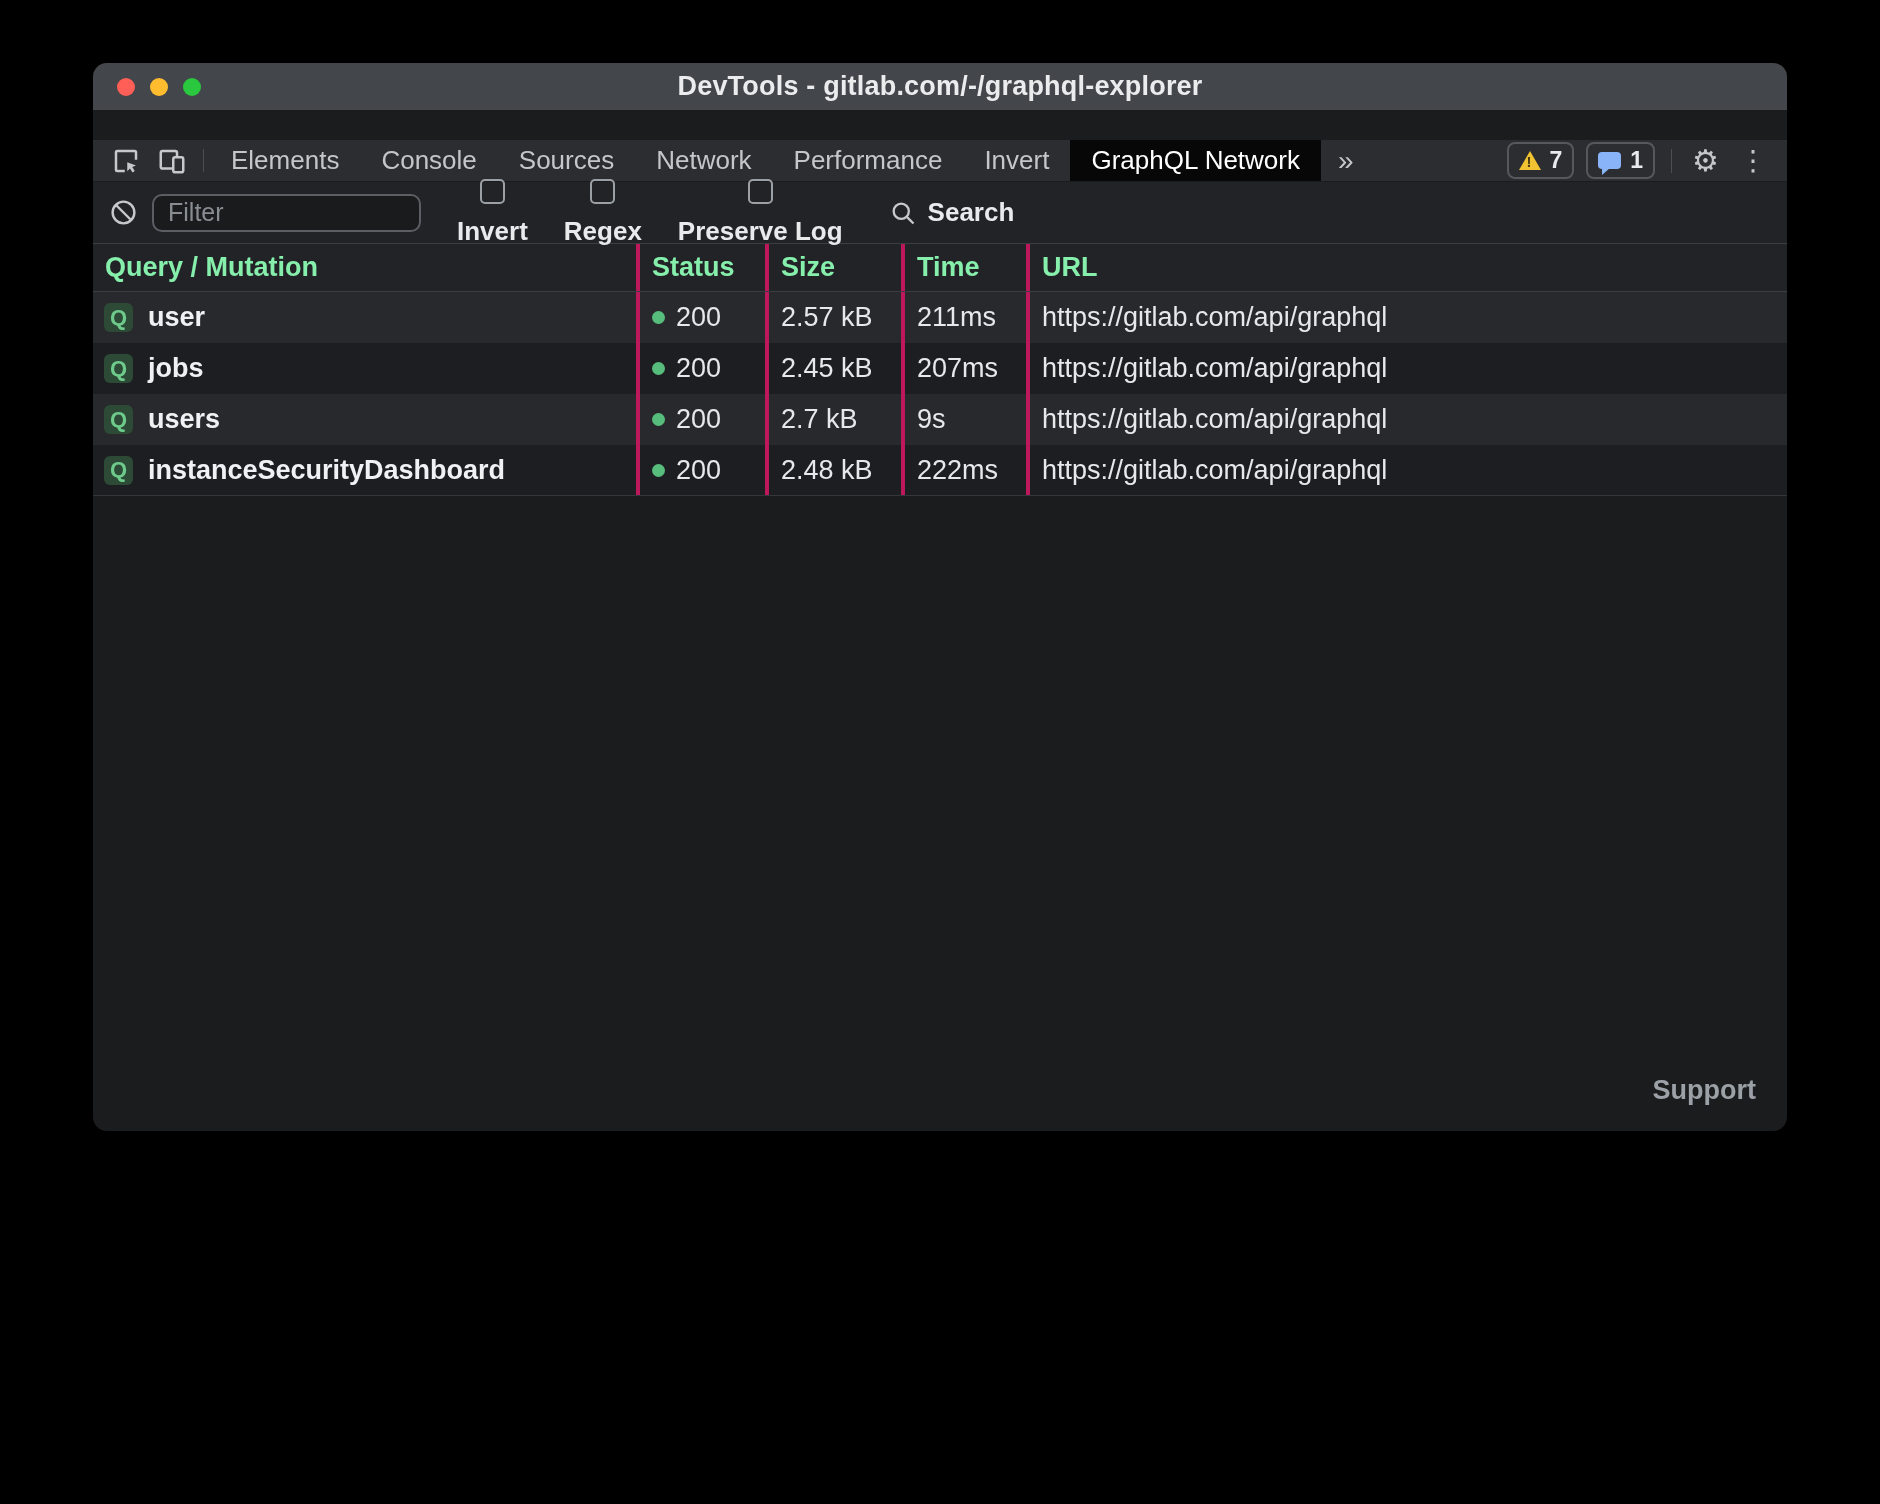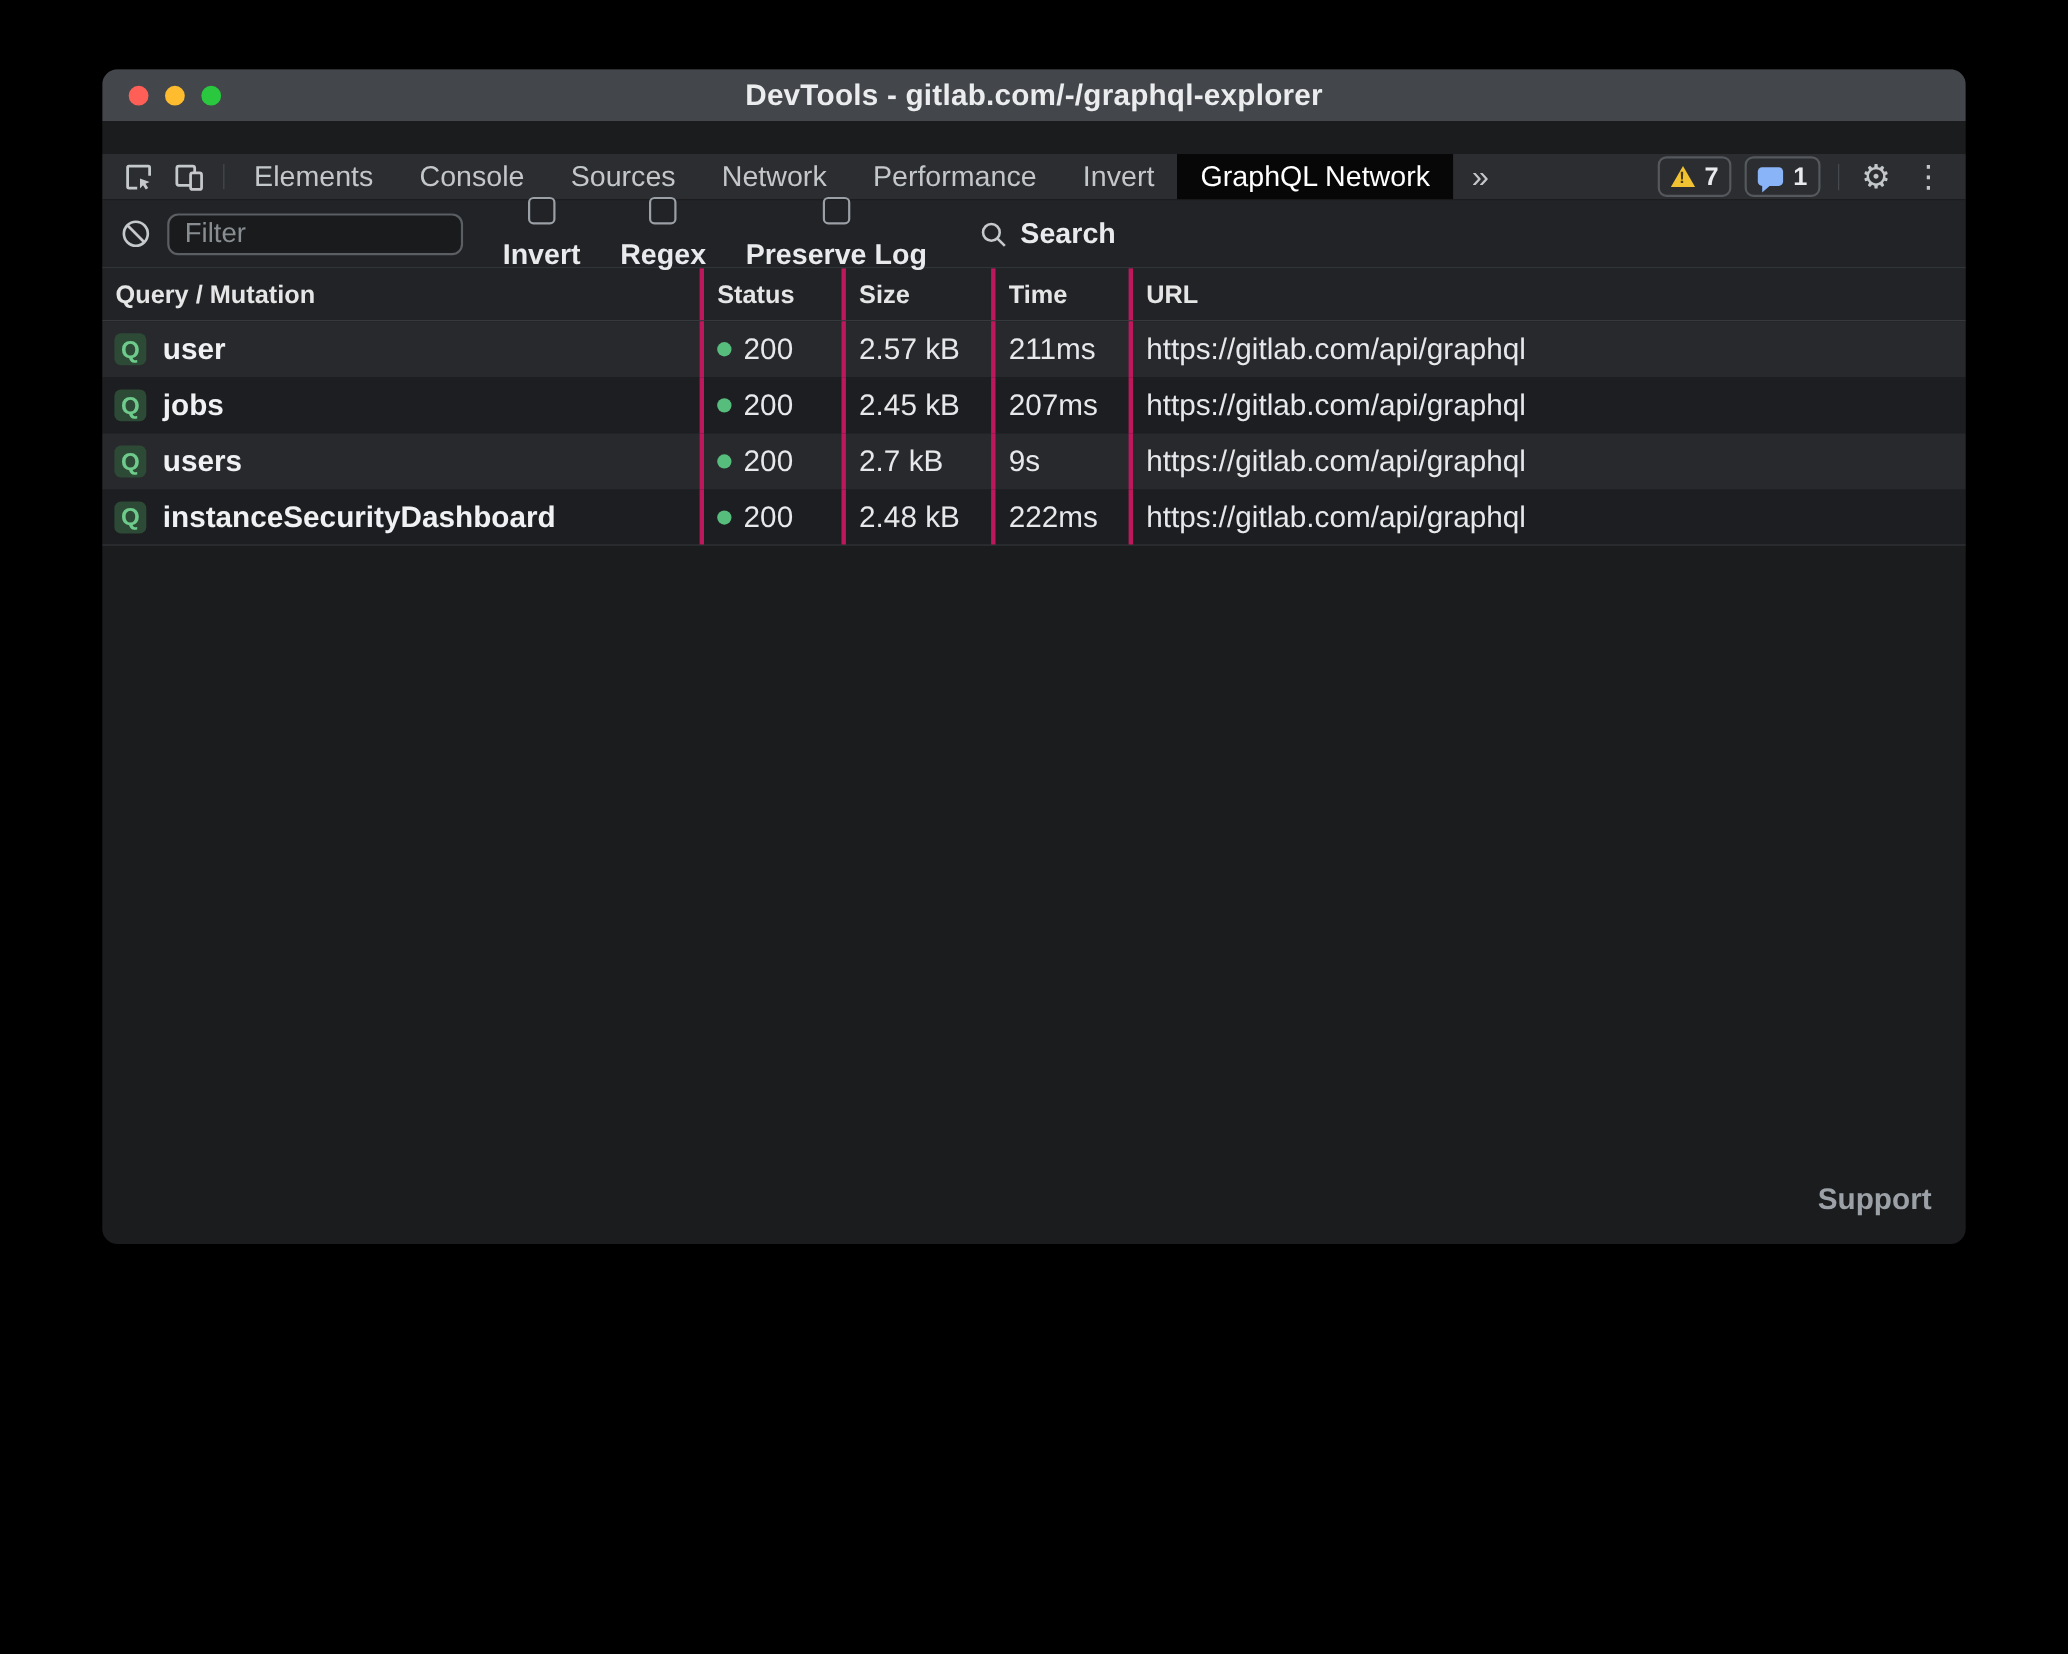--- a/index.html
+++ b/index.html
@@ -77,21 +77,21 @@
   .check { display:flex; align-items:center; gap:12px; margin-left:36px;
     color:#e9eaec; font-size:26px; font-weight:700; cursor:pointer; white-space:nowrap;flex-direction:column; }
   .checkbox-box { width:25px; height:25px; border:2px solid #9aa0a6; border-radius:5px; background:transparent; }
   .search-btn { display:flex; align-items:center; gap:11px; margin-left:40px;
     color:#e9eaec; font-size:26px; font-weight:700; cursor:pointer; background:none; border:none; }
   
   .grid { display:grid; grid-template-columns:543px 129px 136px 125px 1fr; }
   .cell { display:flex; align-items:center; border-left:4px solid #be185d; overflow:hidden; white-space:nowrap; padding:0 12px; }
   .cell:first-child { border-left:none; }
   .thead { height:48px; background:#212326; border-bottom:1px solid #3a3d41;
-    color:#e5e5e5; font-size:23px; font-weight:700; }
+    color:#86efac; font-size:27px; font-weight:700; }
   .row { height:51px; color:#e6e8ea; font-size:27px; cursor:pointer; }
   .row.odd  { background:#28292c; }
   .row.even { background:#1d1e21; }
   .row:last-of-type { border-bottom:1px solid #34373a; }
   .qcell { gap:15px; padding-left:11px; }
   .qbadge { flex:none; width:29px; height:29px; border-radius:6px;
     background:#2c4a36; color:#6ecb8b; font-weight:700; font-size:22px;
     display:flex; align-items:center; justify-content:center; }
   .qname { font-weight:700; color:#f0f1f3; }
   .dot { flex:none; width:13px; height:13px; border-radius:50%; background:#56bd7c; margin-right:11px; }

